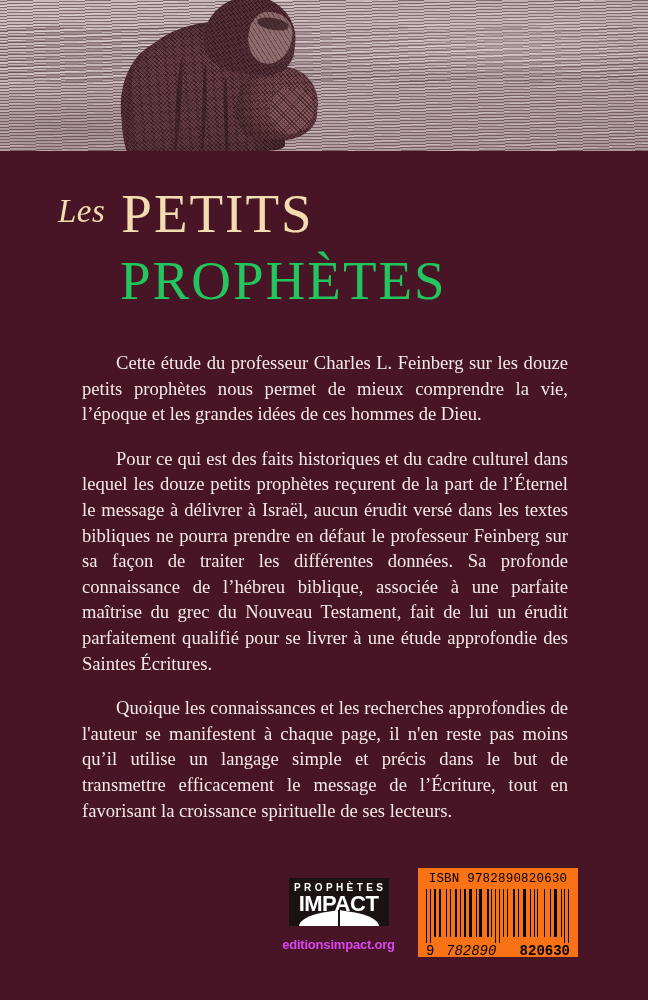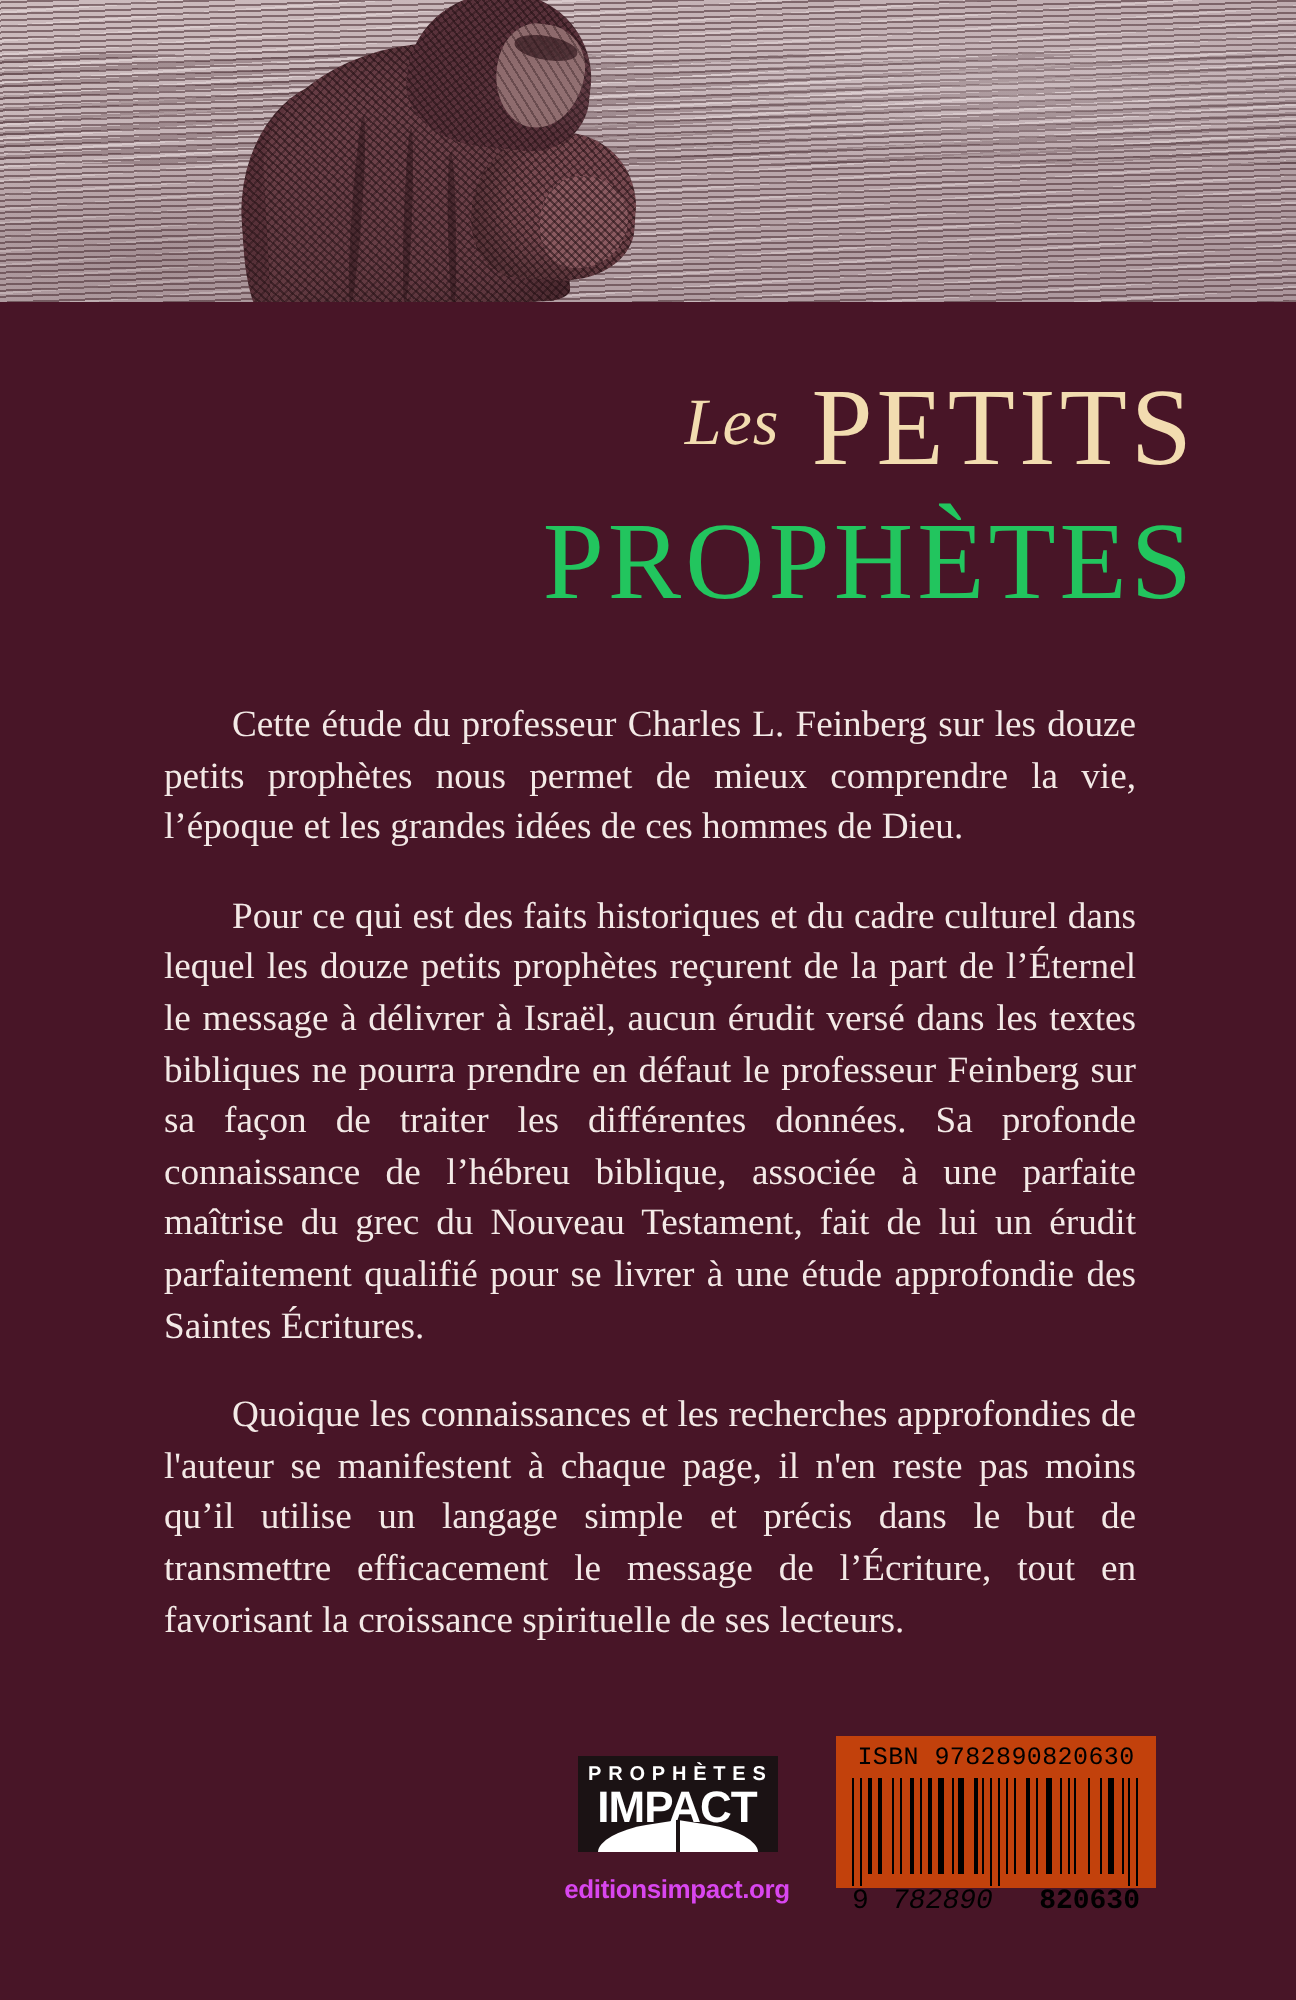--- a/index.html
+++ b/index.html
@@ -141,21 +141,20 @@
   .figure .fold-a { left: 58px; top: 64px; width: 5px; height: 94px; transform: rotate(4deg); }
   .figure .fold-b { left: 84px; top: 70px; width: 4px; height: 88px; transform: rotate(2deg); }
   .figure .fold-c { left: 106px; top: 82px; width: 4px; height: 78px; transform: rotate(-1deg); }
 
   
   .title-block {
     position: absolute;
     left: 58px;
     top: 186px;
     width: 540px;
-    text-align: right;
   }
   .title-line1 {
     color: #f2dcb0;
     white-space: nowrap;
     line-height: 1;
   }
   .title-les {
     font-style: italic;
     font-size: 33px;
     letter-spacing: .5px;
@@ -270,22 +269,22 @@
     font-weight: bold;
     font-size: 13px;
     letter-spacing: -0.2px;
   }
 
   .barcode-box {
     position: absolute;
     left: 418px;
     top: 868px;
     width: 160px;
-    height: 76px;
-    background: #c2410c;
+    height: 89px;
+    background: #f97316;
     box-sizing: border-box;
     padding: 4px 8px 3px 8px;
   }
   .barcode-isbn {
     text-align: center;
     font-family: "Liberation Mono", monospace;
     font-size: 12.5px;
     letter-spacing: .2px;
     color: #000000;
     line-height: 15px;

